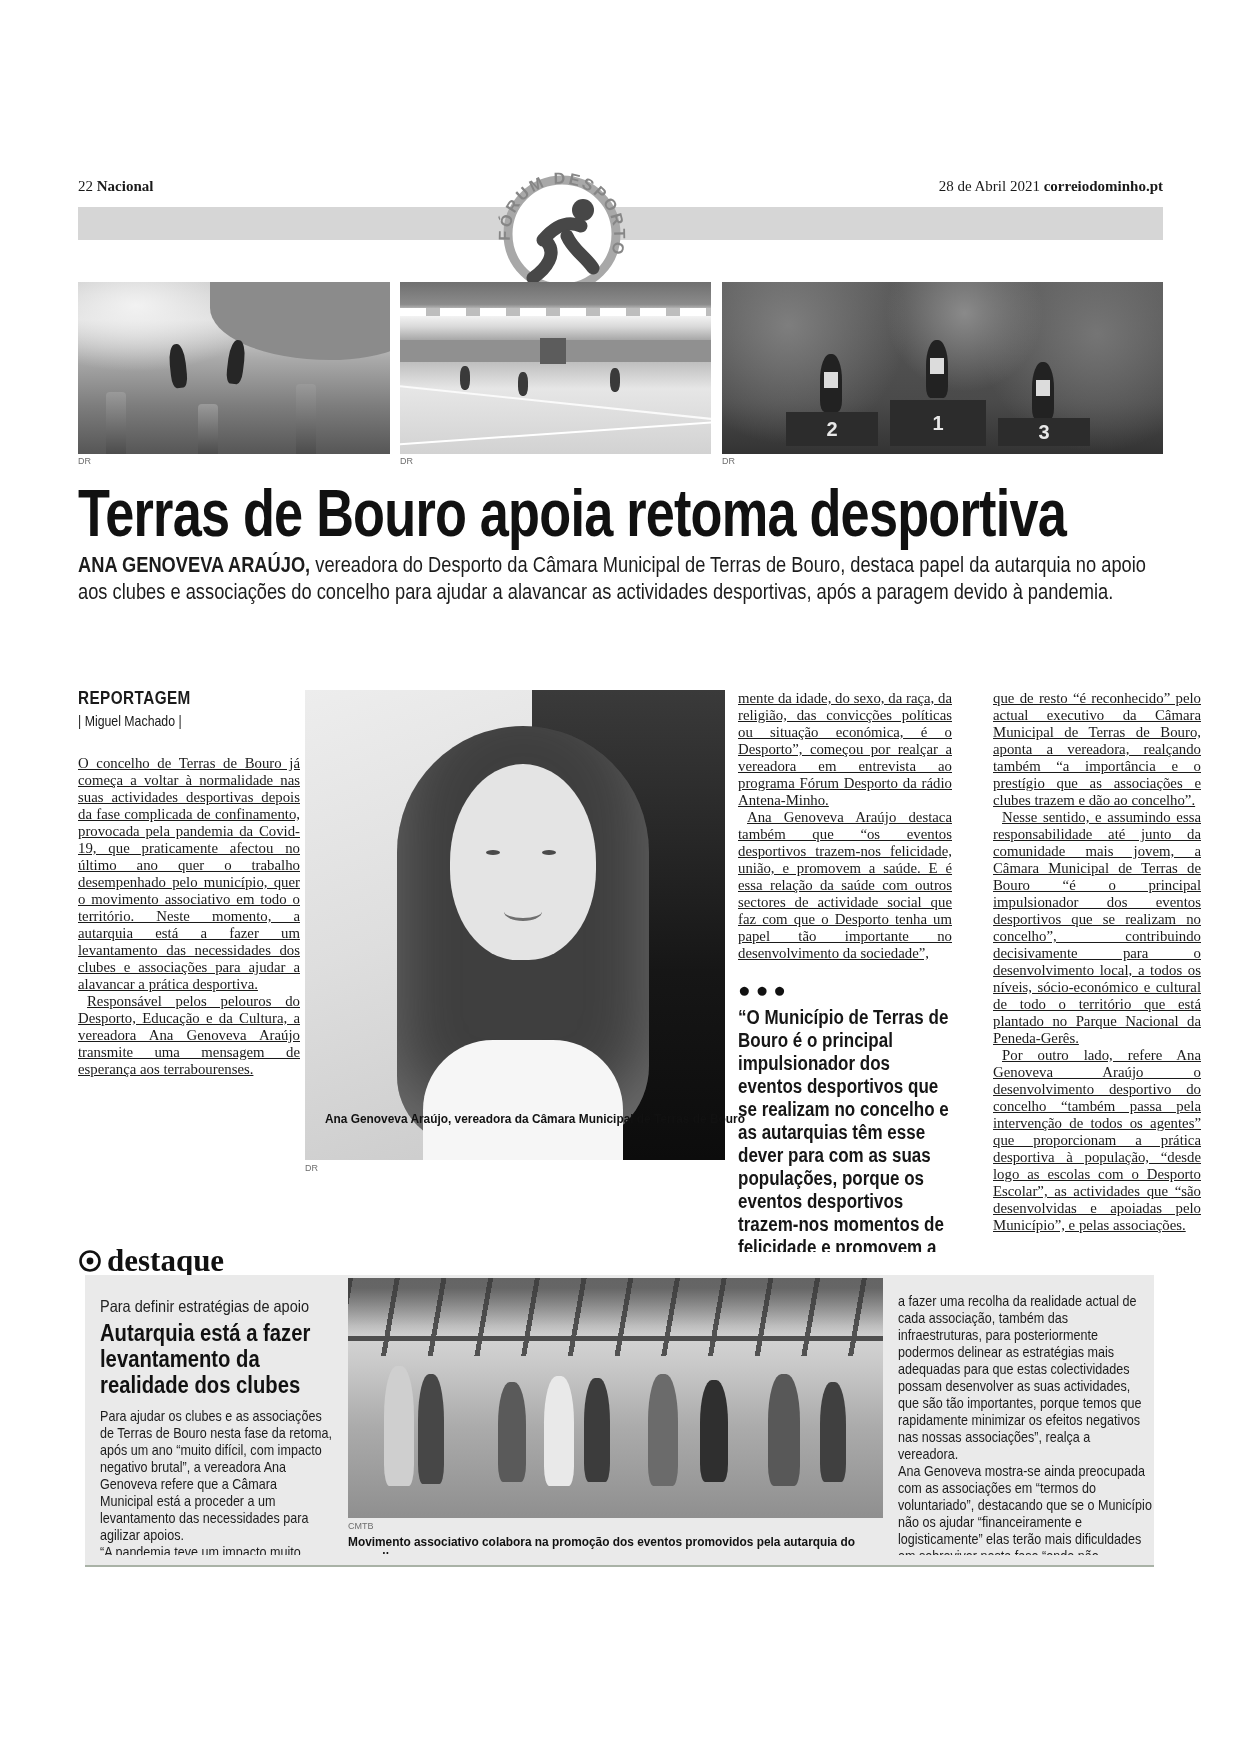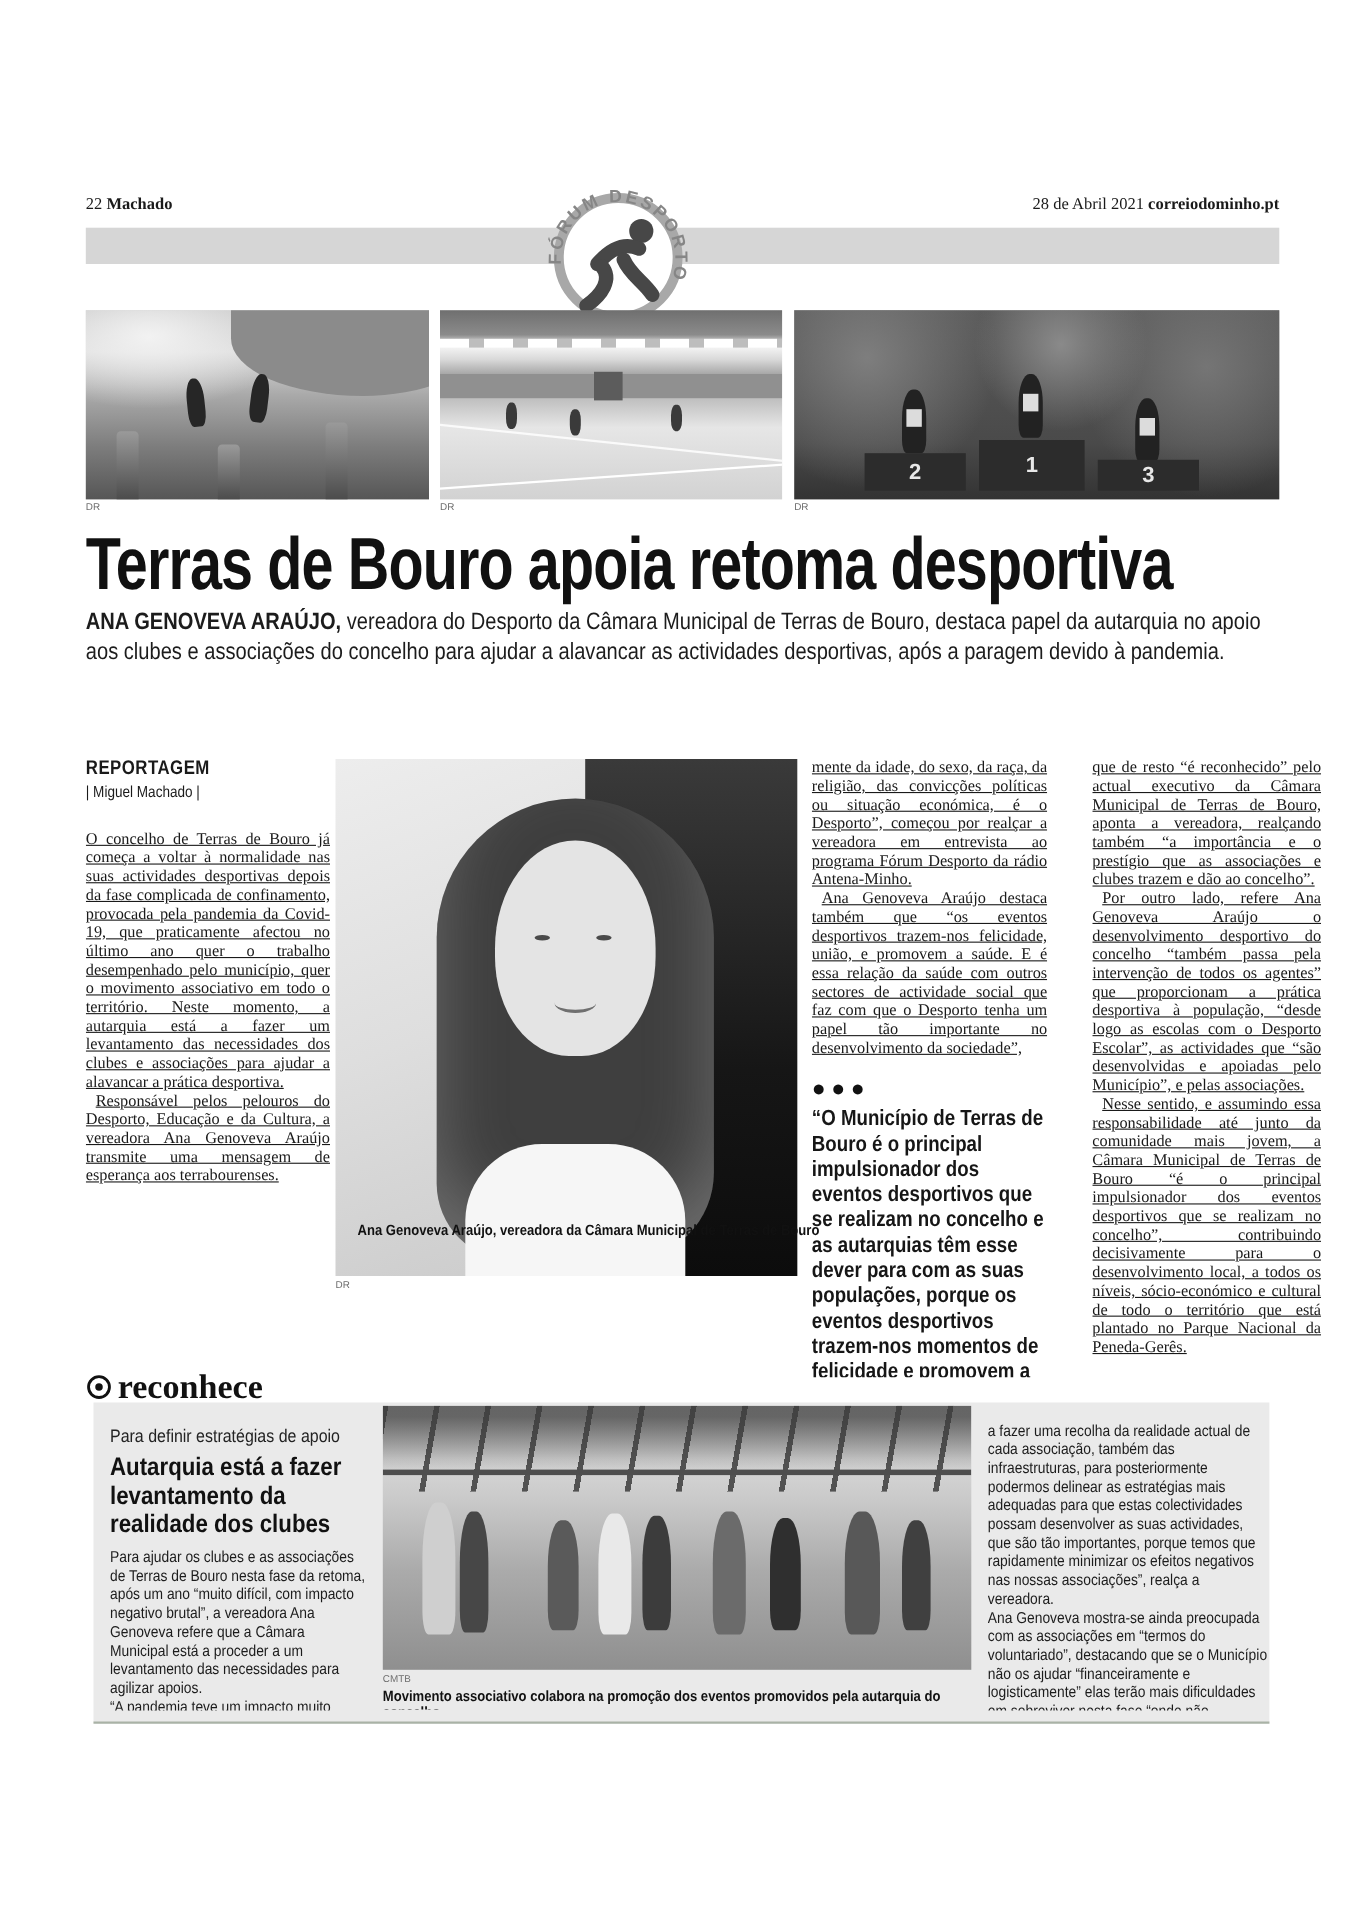--- a/index.html
+++ b/index.html
@@ -111,21 +111,21 @@
   .bp-f9{left:472px;top:104px;width:26px;height:100px;background:#404040;}
   .dphoto-cred{left:348px;top:1521px;width:535px;}
   .dphoto-cap{left:348px;top:1534px;width:560px;height:20px;overflow:hidden;}
   .dright{left:898px;top:1293px;width:254px;height:262px;overflow:hidden;}
 </style>
 </head>
 <body>
 
 <div class="abs hdr-left">
   <span>22</span>
-  <span class="hdr-bold">Machado</span>
+  <span class="hdr-bold">Nacional</span>
 </div>
 <div class="abs hdr-right">
   <span>28 de Abril 2021 </span><span class="hdr-bold">correiodominho.pt</span>
 </div>
 <div class="abs graybar"></div>
 
 <div class="abs logo-wrap">
   <svg width="150" height="150" viewBox="0 0 150 150">
     <circle cx="75" cy="76" r="54" fill="#ffffff" stroke="#a8a8a8" stroke-width="9"></circle>
     <path id="logoArc" d="M 25 92 A 52 52 0 1 1 125 92" fill="none"></path>
@@ -222,31 +222,31 @@
   </div>
   <div class="pq-dots">●●●</div>
   <div class="pullquote">
     <div class="cx85">“O Município de Terras de Bouro é o principal impulsionador dos eventos desportivos que se realizam no concelho e as autarquias têm esse dever para com as suas populações, porque os eventos desportivos trazem-nos momentos de felicidade e promovem a união e saúde”.</div>
   </div>
 </div>
 
 <div class="abs col4">
   <div class="bodytext">
     <p>que de resto “é reconhecido” pelo actual executivo da Câmara Municipal de Terras de Bouro, aponta a vereadora, realçando também “a importância e o prestígio que as associações e  clubes trazem e dão ao concelho”.</p>
+    <p>Nesse sentido, e assumindo essa responsabilidade até junto da comunidade mais jovem, a Câmara Municipal de Terras de Bouro “é o principal impulsionador dos eventos desportivos que se realizam no concelho”, contribuindo decisivamente para o desenvolvimento local, a todos os níveis, sócio-económico e cultural de todo o território que está plantado no Parque Nacional da Peneda-Gerês.</p>
     <p>Por outro lado, refere Ana Genoveva Araújo o desenvolvimento desportivo do concelho “também passa pela intervenção de todos os agentes” que proporcionam a prática desportiva à população, “desde logo as escolas com o Desporto Escolar”, as actividades que “são desenvolvidas e apoiadas pelo Município”, e pelas associações.</p>
-    <p>Nesse sentido, e assumindo essa responsabilidade até junto da comunidade mais jovem, a Câmara Municipal de Terras de Bouro “é o principal impulsionador dos eventos desportivos que se realizam no concelho”, contribuindo decisivamente para o desenvolvimento local, a todos os níveis, sócio-económico e cultural de todo o território que está plantado no Parque Nacional da Peneda-Gerês.</p>
   </div>
 </div>
 
 <div class="abs destaque-h">
   <svg width="24" height="24" viewBox="0 0 24 24">
     <circle cx="12" cy="12" r="9.5" fill="none" stroke="#111111" stroke-width="2.6"></circle>
     <circle cx="12" cy="12" r="3.4" fill="#111111"></circle>
   </svg>
-  <span>reconhece</span>
+  <span>destaque</span>
 </div>
 
 <div class="abs band"></div>
 
 <div class="abs dbox">
   <div class="cx88">
     <div class="dbox-kicker">Para definir estratégias de apoio</div>
     <div class="dbox-title">Autarquia está a fazer levantamento da realidade dos clubes</div>
     <div class="dbody">
       <p>Para ajudar os clubes e as associações de Terras de Bouro nesta fase da retoma, após um ano “muito difícil, com impacto negativo brutal”,  a vereadora Ana Genoveva refere que a Câmara Municipal está a proceder a um levantamento das necessidades para agilizar apoios.</p>

